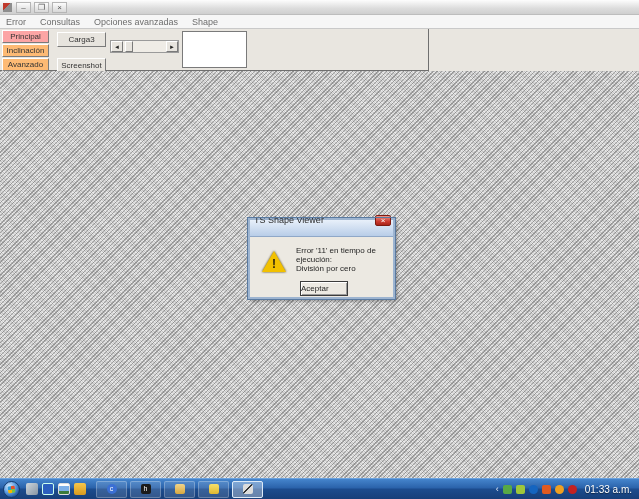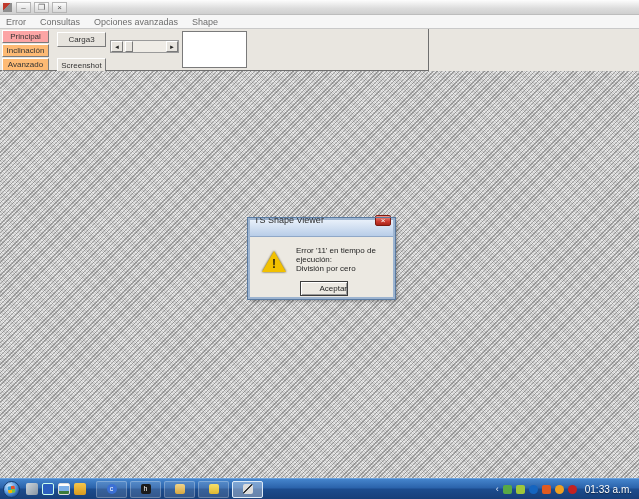--- a/index.html
+++ b/index.html
@@ -64,21 +64,21 @@
   .dlg-body { position:relative; height:64px; }
   .warn { position:absolute; left:12px; top:14px; width:0; height:0;
     border-left:12px solid transparent; border-right:12px solid transparent;
     border-bottom:21px solid #f2c100; filter:drop-shadow(0 0 1px #4a3a00); }
   .warn-mark { position:absolute; left:-3px; top:6px; width:6px; font-size:12px; font-weight:bold;
     color:#2b2410; text-align:center; }
   .dlg-line1 { position:absolute; left:46px; top:9px; font-size:8px; color:#1f1f1f; width:98px; }
   .dlg-line2 { position:absolute; left:46px; top:27px; font-size:8px; color:#1f1f1f; }
   .dlg-ok { position:absolute; left:50px; top:44px; width:48px; height:15px; background:#ece9e2;
     border:1px solid #3c3c3c; box-shadow:inset 1px 1px 0 #fff, inset -1px -1px 0 #9a9a9a;
-    font-size:8px; text-align:right; line-height:13px; color:#1f1f1f; }
+    font-size:8px; text-align:left; line-height:13px; color:#1f1f1f; }
 
   
   .taskbar { left:0; top:478px; width:639px; height:21px;
     background:linear-gradient(180deg,#4585cd 0%,#2a62aa 45%,#1c4c8e 50%,#173f79 100%);
     border-top:1px solid #6ea3dd; display:flex; align-items:center; padding:0 3px; }
   .start-orb { width:17px; height:17px; border-radius:50%; margin-right:6px; position:relative;
     background:radial-gradient(circle at 35% 30%, #d8ecff, #5a9ae0 45%, #1d4f97 80%);
     border:1px solid #123a6e; }
   .orb-flag { position:absolute; left:4px; top:4px; width:7px; height:7px; transform:rotate(-8deg);
     background:conic-gradient(#e4502a 0 25%, #7ac143 0 50%, #f7b500 0 75%, #2f9bd8 0 100%); border-radius:1px; }

